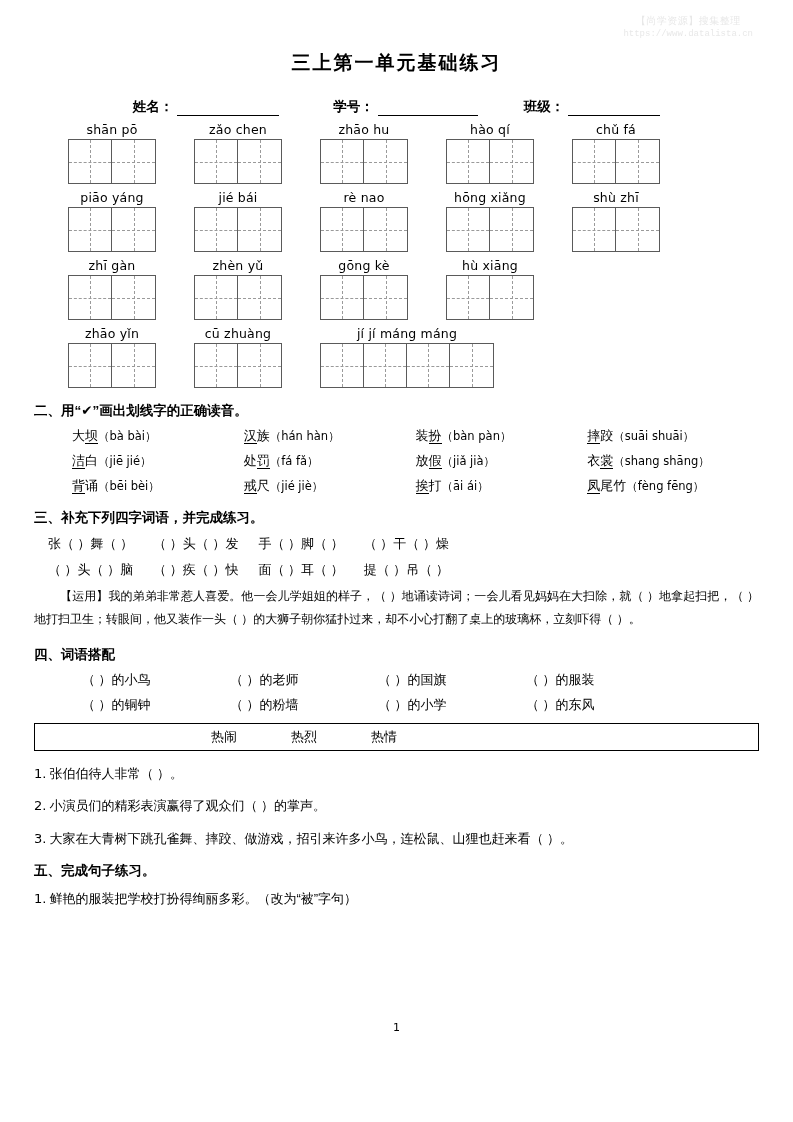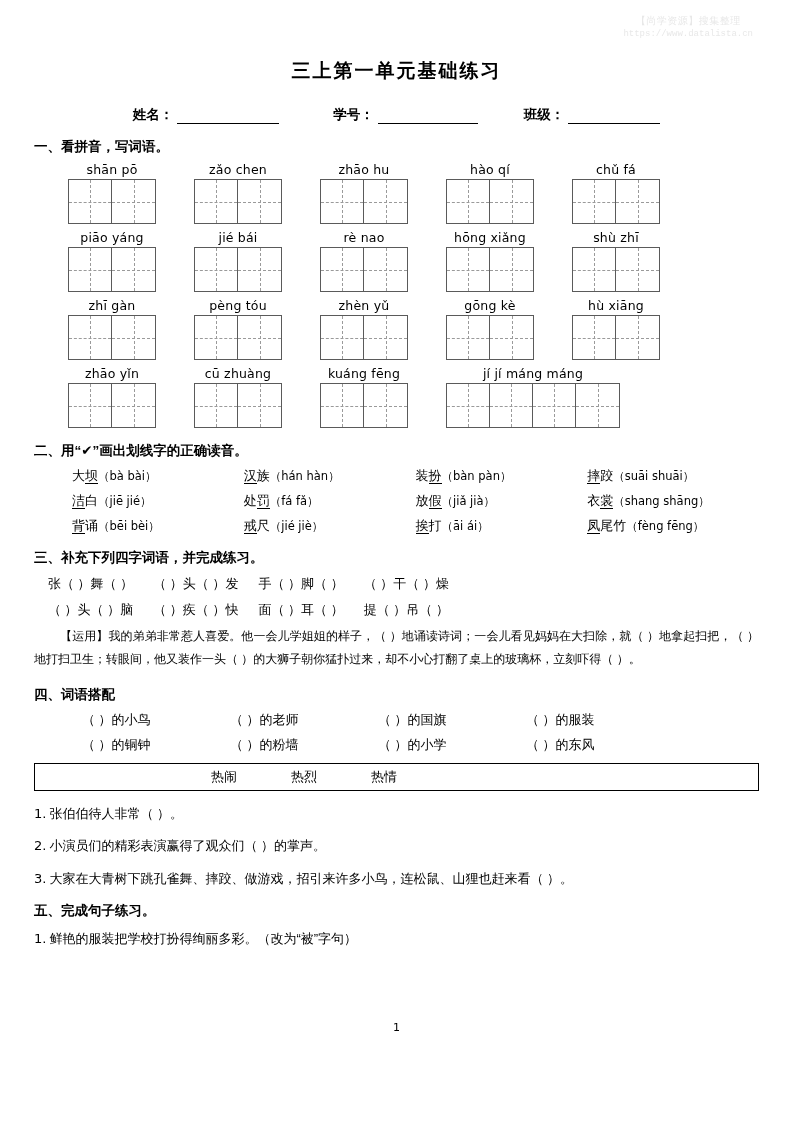--- a/index.html
+++ b/index.html
@@ -13,21 +13,21 @@
     position: relative;
     font-family: "Liberation Sans", "DejaVu Sans", sans-serif;
     color: #000000;
     overflow: hidden;
   }
   .page {
     position: relative;
     width: 793px;
     height: 1122px;
     box-sizing: border-box;
-    padding: 12px 34px;
+    padding: 4px 34px;
   }
 
   
   .watermark {
     position: absolute;
     top: 14px;
     right: 40px;
     text-align: center;
     color: #e8e8e8;
     line-height: 1.35;
@@ -218,21 +218,20 @@
       <span class="lbl">学号：</span>
       <span class="blank" style="width:100px"></span>
     </div>
     <span class="gap-b"></span>
     <div class="idfield">
       <span class="lbl">班级：</span>
       <span class="blank" style="width:92px"></span>
     </div>
   </div>
 
-  <div class="sec-head">一、看拼音，写词语。</div>
   <div id="s1-rows">
       <div class="pin-row">
         <div class="pin-cell">
           <div class="pin-text">shān   pō</div>
           <div class="tzg">
             <div class="cell"></div>
             <div class="cell"></div>
           </div>
         </div>
         <div class="pin-cell">
@@ -303,27 +302,20 @@
       </div>
       <div class="pin-row">
         <div class="pin-cell">
           <div class="pin-text">zhī gàn</div>
           <div class="tzg">
             <div class="cell"></div>
             <div class="cell"></div>
           </div>
         </div>
         <div class="pin-cell">
-          <div class="pin-text">pèng   tóu</div>
-          <div class="tzg">
-            <div class="cell"></div>
-            <div class="cell"></div>
-          </div>
-        </div>
-        <div class="pin-cell">
           <div class="pin-text">zhèn   yǔ</div>
           <div class="tzg">
             <div class="cell"></div>
             <div class="cell"></div>
           </div>
         </div>
         <div class="pin-cell">
           <div class="pin-text">gōng   kè</div>
           <div class="tzg">
             <div class="cell"></div>
@@ -341,27 +333,20 @@
       <div class="pin-row">
         <div class="pin-cell">
           <div class="pin-text">zhāo   yǐn</div>
           <div class="tzg">
             <div class="cell"></div>
             <div class="cell"></div>
           </div>
         </div>
         <div class="pin-cell">
           <div class="pin-text">cū zhuàng</div>
-          <div class="tzg">
-            <div class="cell"></div>
-            <div class="cell"></div>
-          </div>
-        </div>
-        <div class="pin-cell">
-          <div class="pin-text">kuáng fēng</div>
           <div class="tzg">
             <div class="cell"></div>
             <div class="cell"></div>
           </div>
         </div>
         <div class="pin-cell">
           <div class="pin-text">jí   jí  máng  máng</div>
           <div class="tzg">
             <div class="cell"></div>
             <div class="cell"></div>

